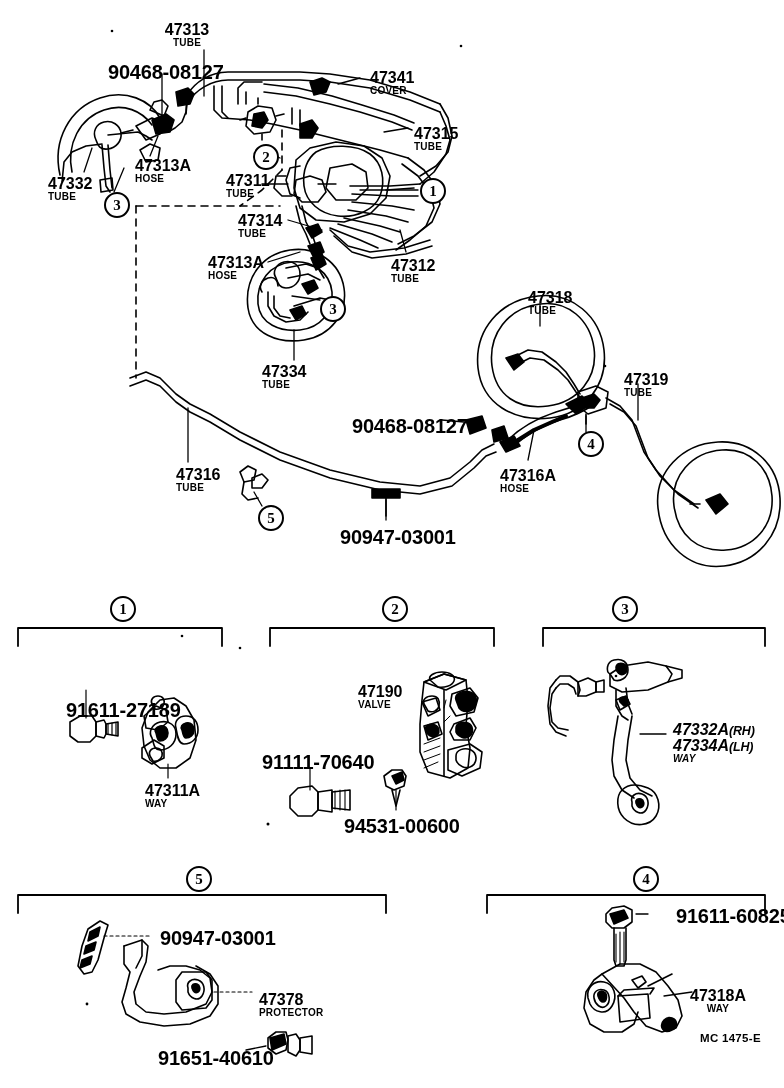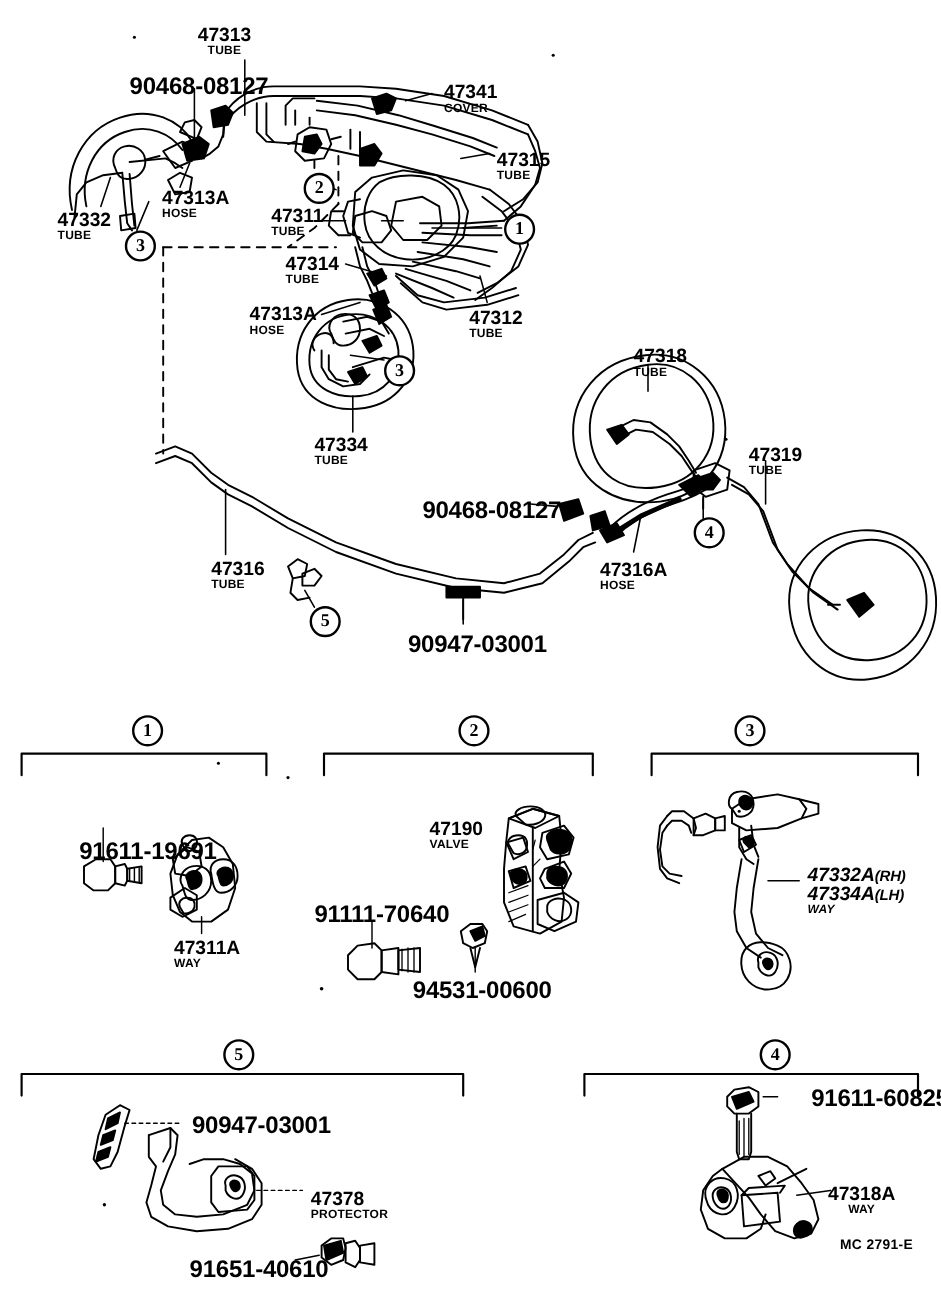--- a/index.html
+++ b/index.html
@@ -536,21 +536,21 @@
     <span>3</span>
   </div>
   <div class="callout" style="left:186px; top:866px;">
     <span>5</span>
   </div>
   <div class="callout" style="left:633px; top:866px;">
     <span>4</span>
   </div>
 
   <div class="lbl pnum" style="left:66px; top:700px;">
-    <span>91611-19691</span>
+    <span>91611-27189</span>
   </div>
   <div class="lbl" style="left:145px; top:783px;">
     <span class="num">47311A</span>
     <span class="sub">WAY</span>
   </div>
 
   <div class="lbl" style="left:358px; top:684px;">
     <span class="num">47190</span>
     <span class="sub">VALVE</span>
   </div>
@@ -579,15 +579,15 @@
   </div>
 
   <div class="lbl pnum" style="left:676px; top:906px;">
     <span>91611-60825</span>
   </div>
   <div class="lbl" style="left:690px; top:988px;text-align:center;">
     <span class="num">47318A</span>
     <span class="sub">WAY</span>
   </div>
 
-  <div class="footer-code" style="left:700px; top:1032px;">MC 2791-E</div>
+  <div class="footer-code" style="left:700px; top:1032px;">MC 1475-E</div>
 
 </div>
 
 </body></html>

